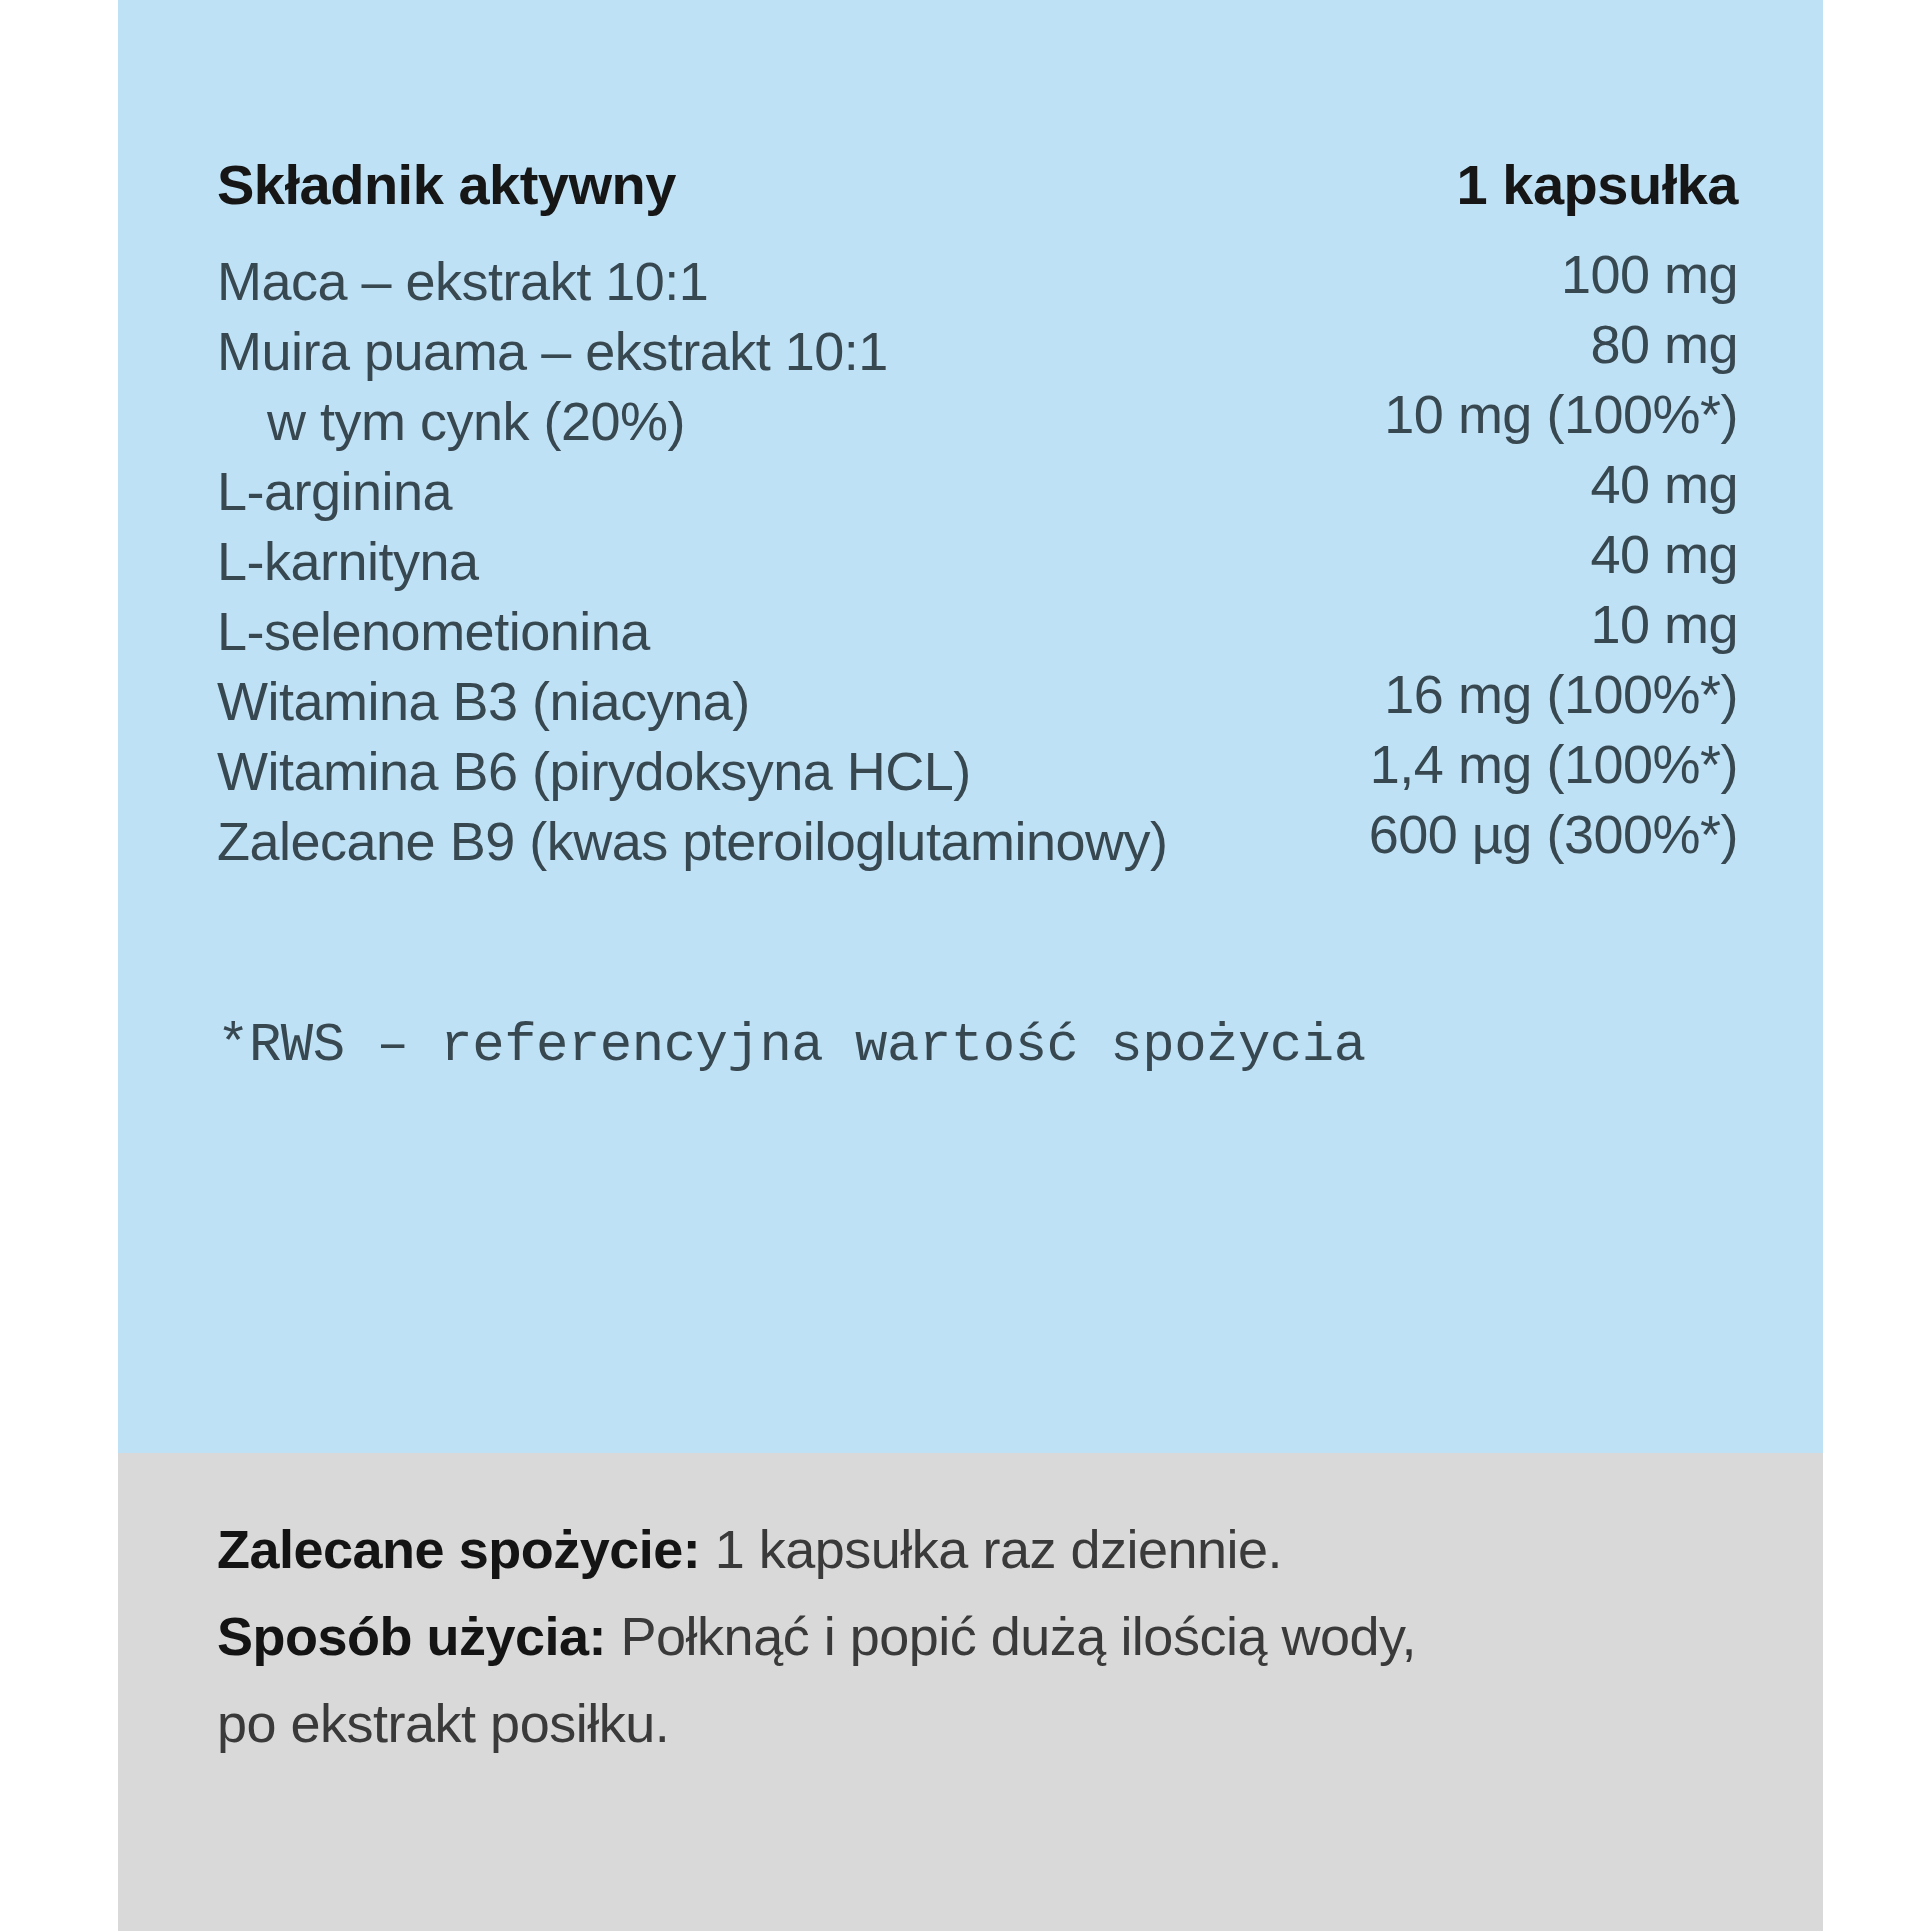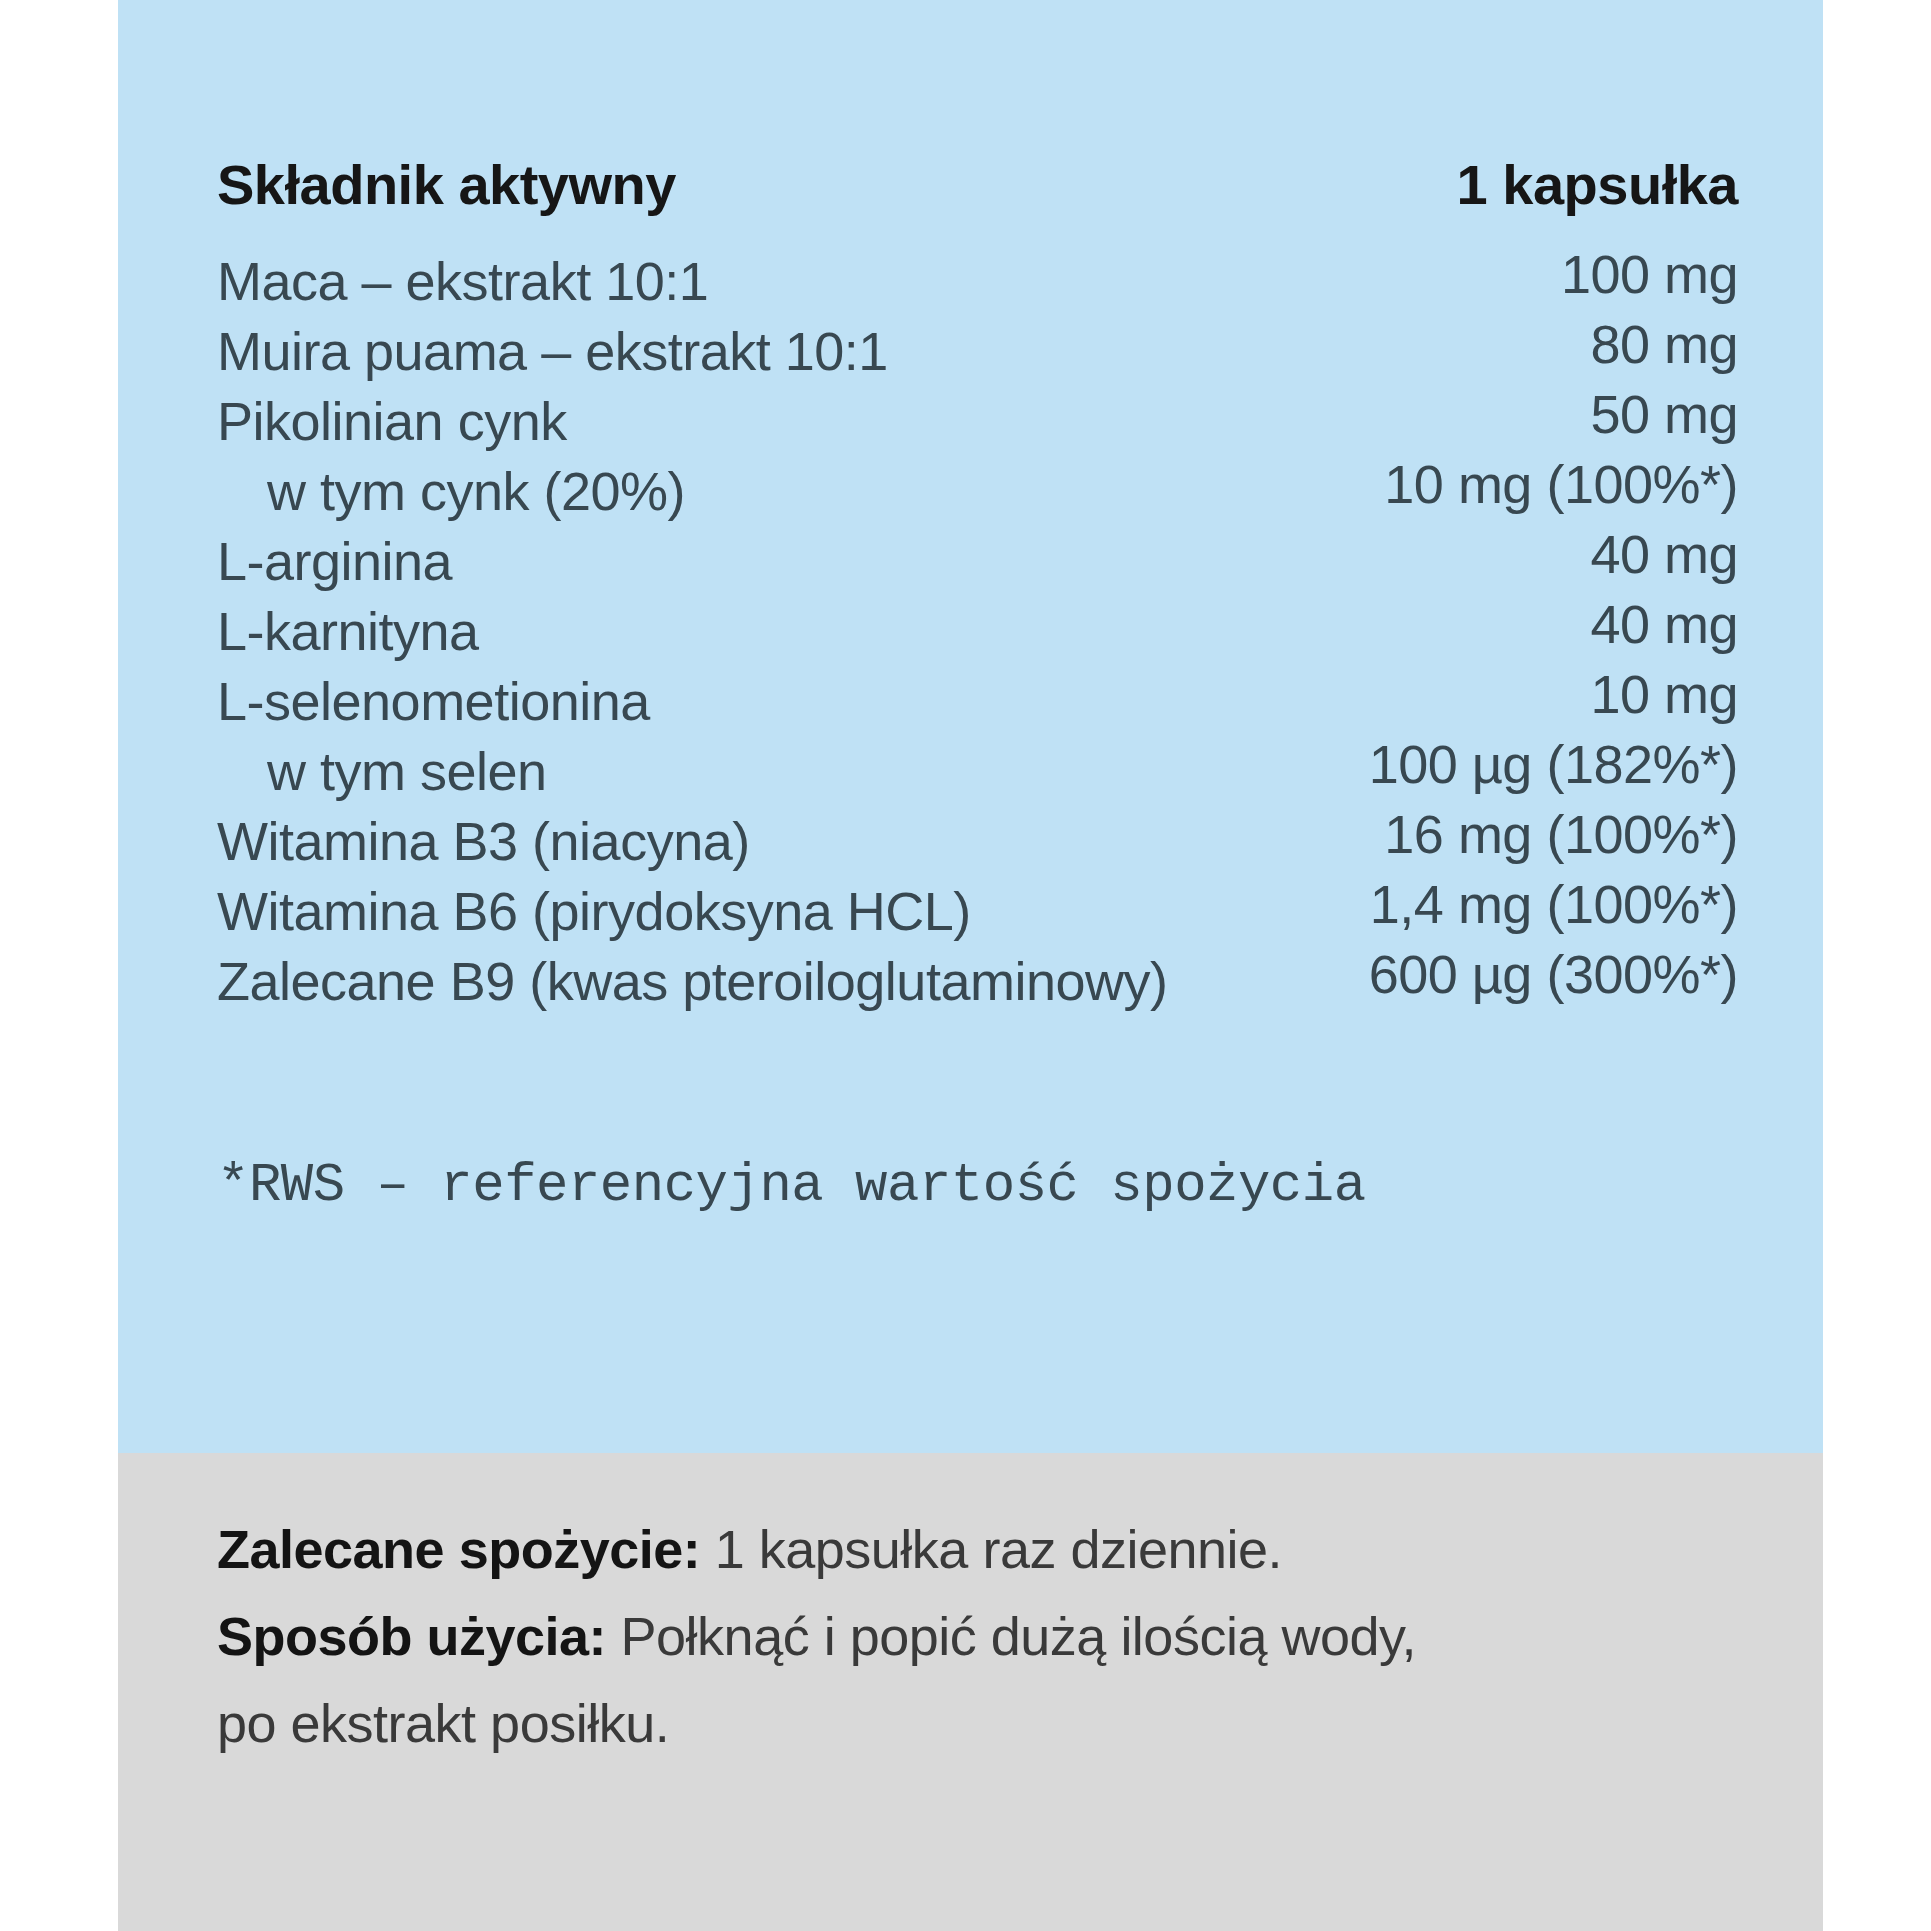--- a/index.html
+++ b/index.html
@@ -92,43 +92,35 @@
 
   <div class="rows">
       <div class="row">
         <span class="row-name">Maca – ekstrakt 10:1</span>
         <span class="row-amount">100 mg</span>
       </div>
       <div class="row">
         <span class="row-name">Muira puama – ekstrakt 10:1</span>
         <span class="row-amount">80 mg</span>
       </div>
-      <div class="row">
-        <span class="row-name">Pikolinian cynk</span>
-        <span class="row-amount">50 mg</span>
-      </div>
       <div class="row indent">
         <span class="row-name">w tym cynk (20%)</span>
         <span class="row-amount">10 mg (100%*)</span>
       </div>
       <div class="row">
         <span class="row-name">L-arginina</span>
         <span class="row-amount">40 mg</span>
       </div>
       <div class="row">
         <span class="row-name">L-karnityna</span>
         <span class="row-amount">40 mg</span>
       </div>
       <div class="row">
         <span class="row-name">L-selenometionina</span>
         <span class="row-amount">10 mg</span>
-      </div>
-      <div class="row indent">
-        <span class="row-name">w tym selen</span>
-        <span class="row-amount">100 µg (182%*)</span>
       </div>
       <div class="row">
         <span class="row-name">Witamina B3 (niacyna)</span>
         <span class="row-amount">16 mg (100%*)</span>
       </div>
       <div class="row">
         <span class="row-name">Witamina B6 (pirydoksyna HCL)</span>
         <span class="row-amount">1,4 mg (100%*)</span>
       </div>
       <div class="row">

